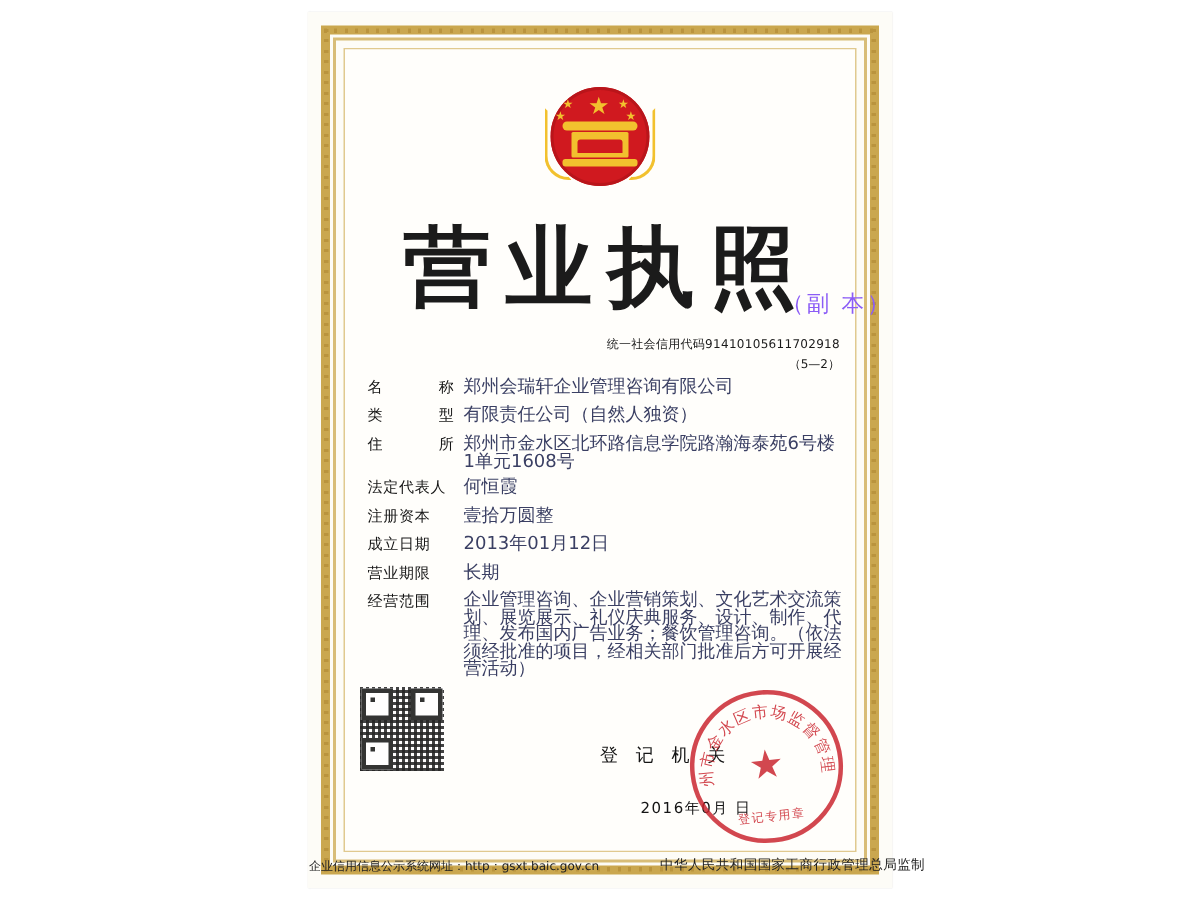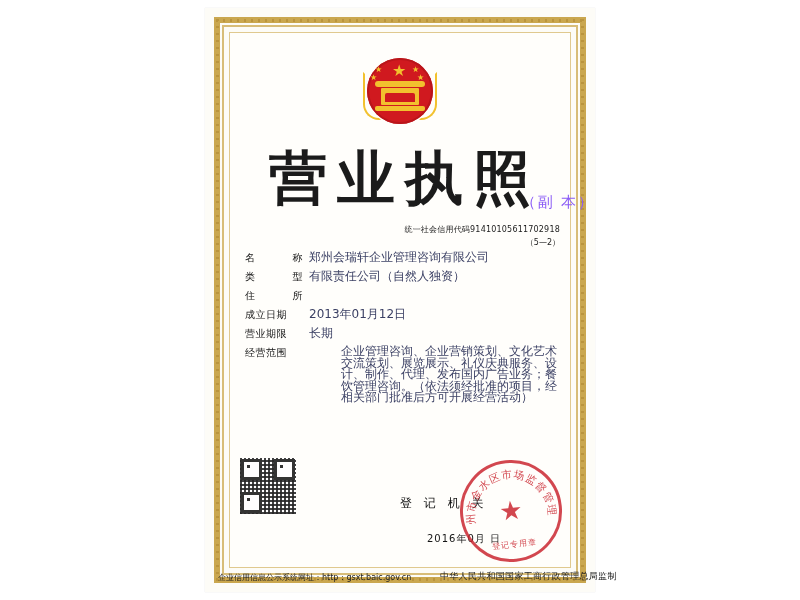--- a/index.html
+++ b/index.html
@@ -214,21 +214,21 @@
     box-sizing: border-box;
     font-family: "DejaVu Sans", "Liberation Sans", sans-serif;
   }
   .row .val {
     flex: 1;
     font-size: 12px;
     line-height: 12px;
     color: #3a3f63;
     font-family: "DejaVu Sans", "Liberation Sans", sans-serif;
   }
-  .row.scope .val { line-height: 11.5px; margin-left: 32px; }
+  .row.scope .val { line-height: 11.5px; }
 
   
   .qr {
     position: absolute;
     left: 35px;
     top: 450px;
     width: 56px;
     height: 56px;
     background:
       repeating-linear-gradient(0deg, #222 0 2px, #fff 2px 4px),
@@ -314,21 +314,20 @@
     letter-spacing: 1px;
   }
 
   
   .footer-left {
     position: absolute;
     left: 206px;
     top: 572px;
     font-size: 8px;
     color: #222;
-    margin-left: 12px;
   }
   .footer-right {
     position: absolute;
     left: 440px;
     top: 570px;
     font-size: 9px;
     color: #222;
     letter-spacing: .3px;
   }
 </style>
@@ -380,20 +379,29 @@
             <span>类</span>
             <span>型</span>
           </div>
         <div class="val">有限责任公司（自然人独资）</div>
       </div>
       <div class="row">
         <div class="lbl">
             <span>住</span>
             <span>所</span>
           </div>
+        <div class="val">郑州市金水区北环路信息学院路瀚海泰苑6号楼1单元1608号</div>
+      </div>
+      <div class="row">
+        <div class="lbl">法定代表人</div>
+        <div class="val">何恒霞</div>
+      </div>
+      <div class="row">
+        <div class="lbl">注册资本</div>
+        <div class="val">壹拾万圆整</div>
       </div>
       <div class="row">
         <div class="lbl">成立日期</div>
         <div class="val">2013年01月12日</div>
       </div>
       <div class="row">
         <div class="lbl">营业期限</div>
         <div class="val">长期</div>
       </div>
       <div class="row scope">

